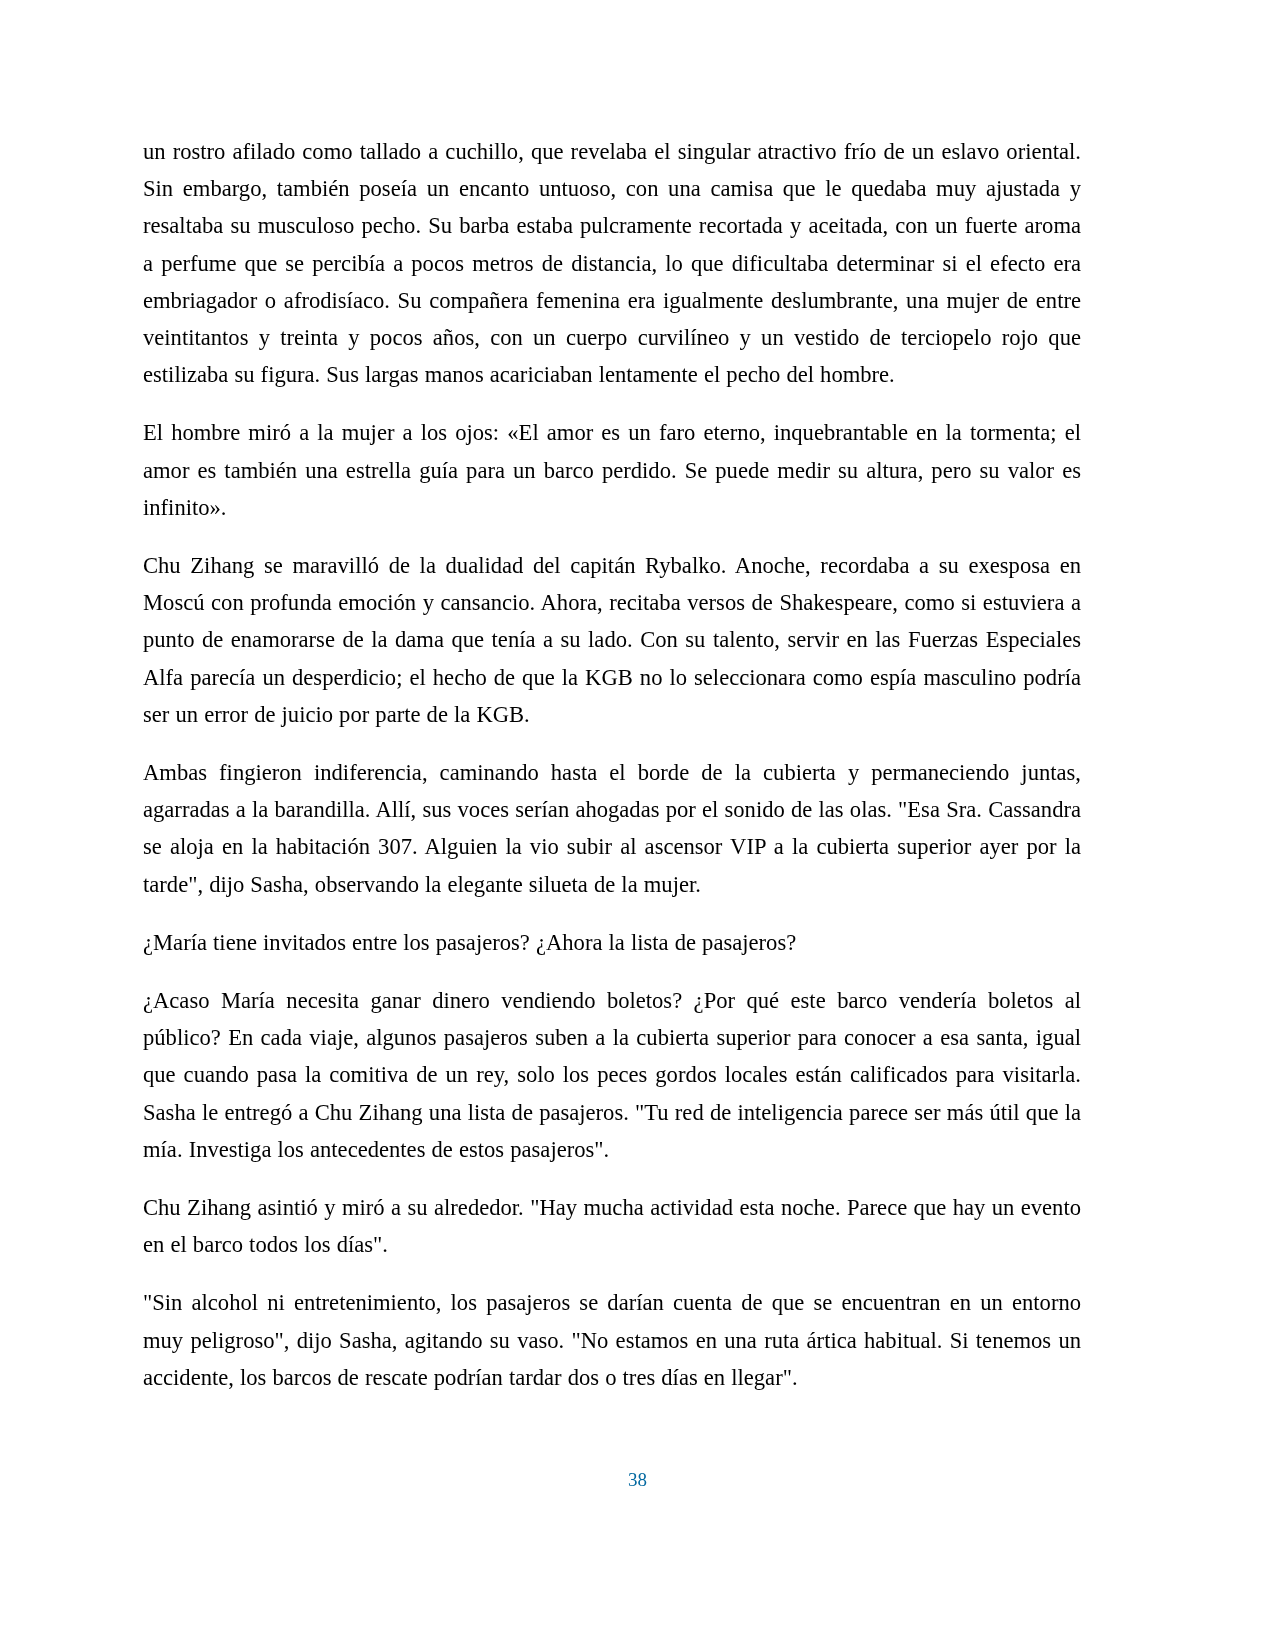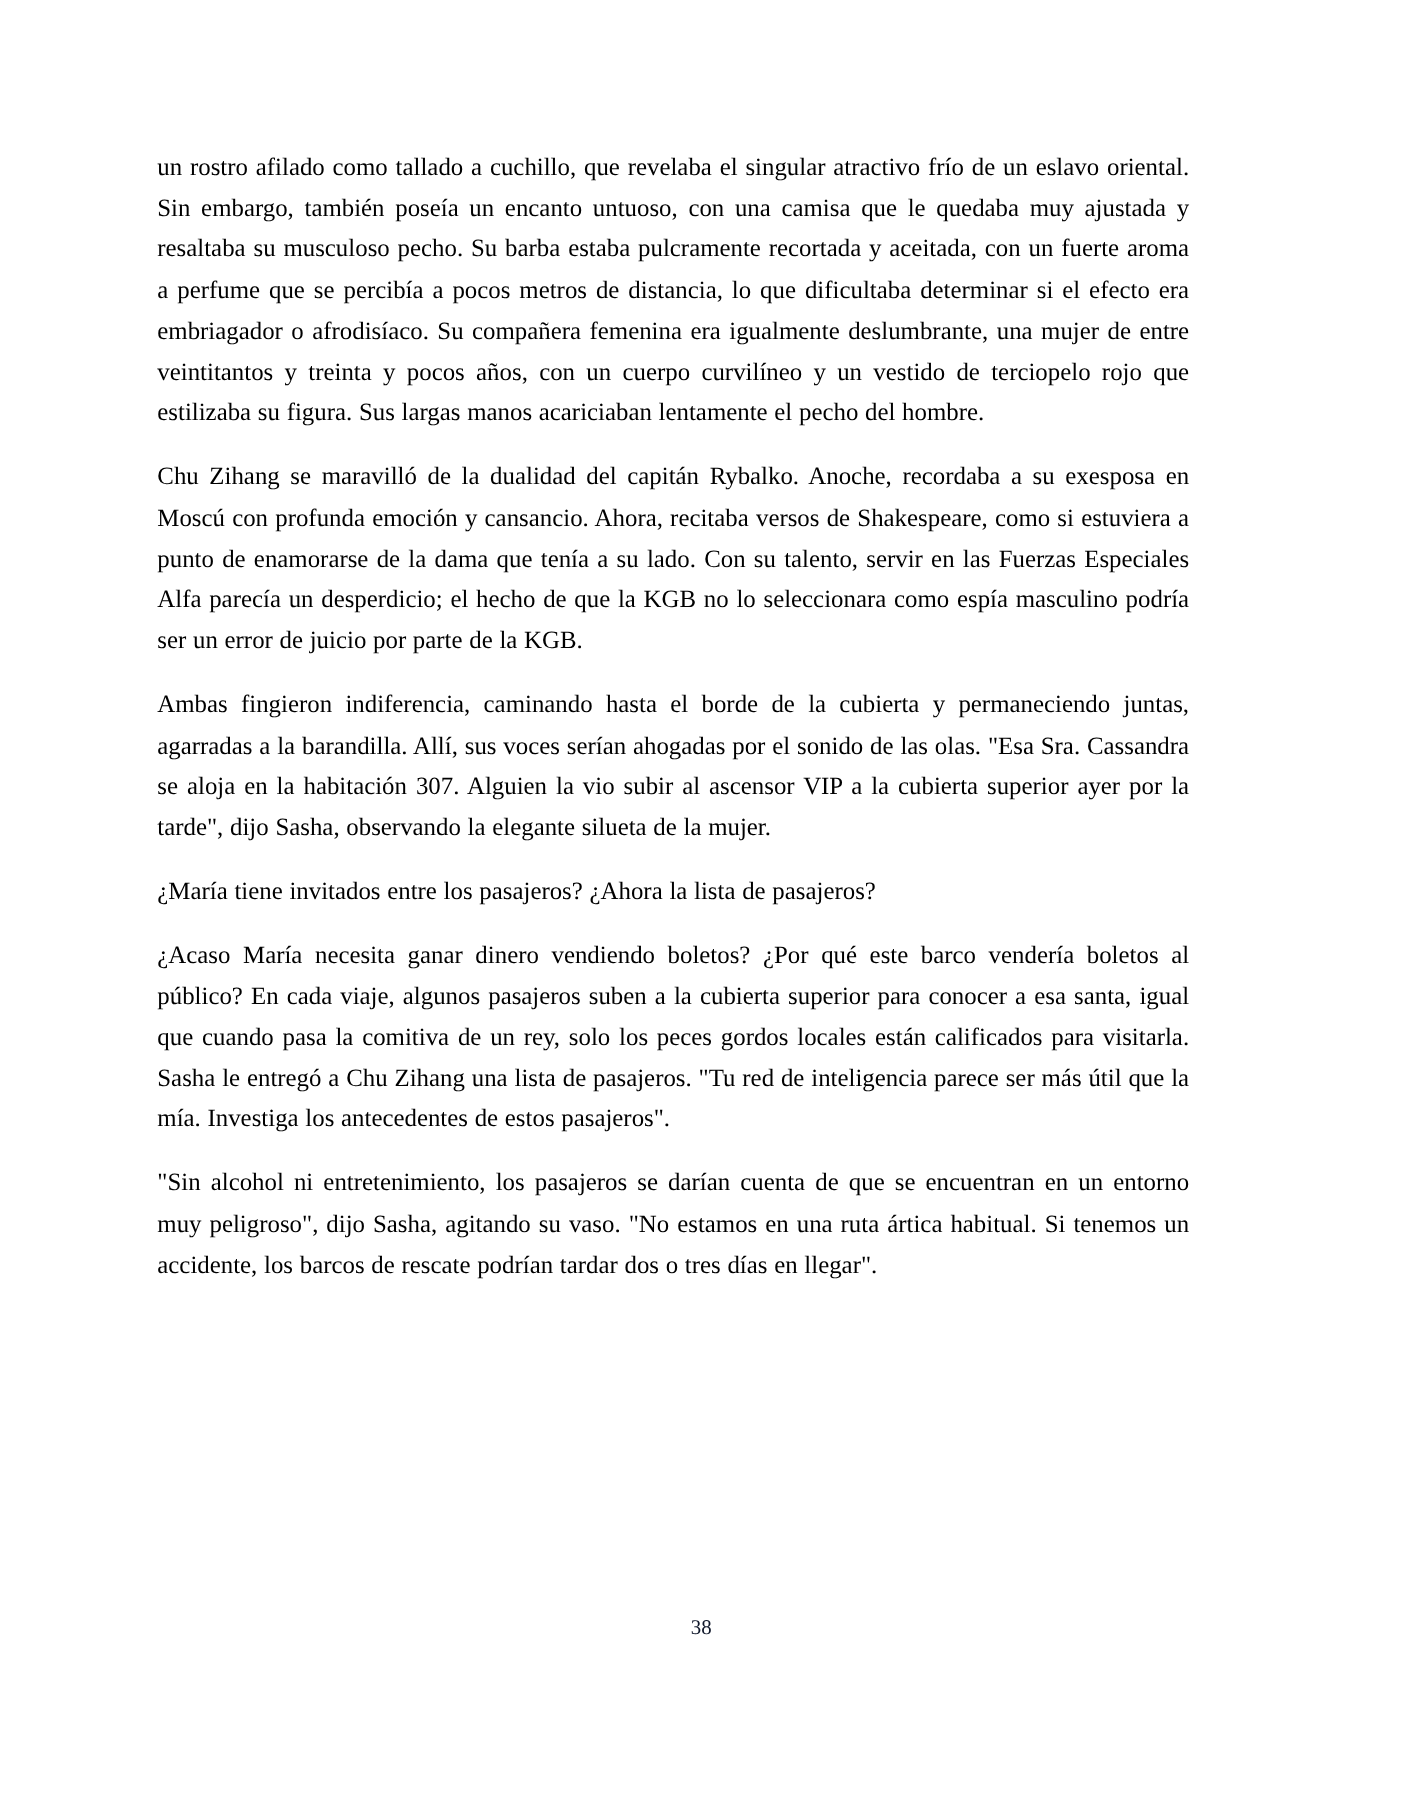--- a/index.html
+++ b/index.html
@@ -45,32 +45,34 @@
   
   .page-number {
     position: absolute;
     left: 0;
     top: 1468px;
     width: 1275px;
     text-align: center;
     font-size: 19px;
     line-height: 24px;
     font-family: "Liberation Serif", "DejaVu Serif", serif;
-    color: #0f172a;
+    color: #0369a1;
   }
 </style>
 </head>
 <body>
 
 <div class="page">
 
   <div class="text-block">
     <p class="para">un rostro afilado como tallado a cuchillo, que revelaba el singular atractivo frío de un eslavo oriental. Sin embargo, también poseía un encanto untuoso, con una camisa que le quedaba muy ajustada y resaltaba su musculoso pecho. Su barba estaba pulcramente recortada y aceitada, con un fuerte aroma a perfume que se percibía a pocos metros de distancia, lo que dificultaba determinar si el efecto era embriagador o afrodisíaco. Su compañera femenina era igualmente deslumbrante, una mujer de entre veintitantos y treinta y pocos años, con un cuerpo curvilíneo y un vestido de terciopelo rojo que estilizaba su figura. Sus largas manos acariciaban lentamente el pecho del hombre.</p>
+    <p class="para">El hombre miró a la mujer a los ojos: «El amor es un faro eterno, inquebrantable en la tormenta; el amor es también una estrella guía para un barco perdido. Se puede medir su altura, pero su valor es infinito».</p>
     <p class="para">Chu Zihang se maravilló de la dualidad del capitán Rybalko. Anoche, recordaba a su exesposa en Moscú con profunda emoción y cansancio. Ahora, recitaba versos de Shakespeare, como si estuviera a punto de enamorarse de la dama que tenía a su lado. Con su talento, servir en las Fuerzas Especiales Alfa parecía un desperdicio; el hecho de que la KGB no lo seleccionara como espía masculino podría ser un error de juicio por parte de la KGB.</p>
     <p class="para">Ambas fingieron indiferencia, caminando hasta el borde de la cubierta y permaneciendo juntas, agarradas a la barandilla. Allí, sus voces serían ahogadas por el sonido de las olas. "Esa Sra. Cassandra se aloja en la habitación 307. Alguien la vio subir al ascensor VIP a la cubierta superior ayer por la tarde", dijo Sasha, observando la elegante silueta de la mujer.</p>
     <p class="para">¿María tiene invitados entre los pasajeros? ¿Ahora la lista de pasajeros?</p>
     <p class="para">¿Acaso María necesita ganar dinero vendiendo boletos? ¿Por qué este barco vendería boletos al público? En cada viaje, algunos pasajeros suben a la cubierta superior para conocer a esa santa, igual que cuando pasa la comitiva de un rey, solo los peces gordos locales están calificados para visitarla. Sasha le entregó a Chu Zihang una lista de pasajeros. "Tu red de inteligencia parece ser más útil que la mía. Investiga los antecedentes de estos pasajeros".</p>
+    <p class="para">Chu Zihang asintió y miró a su alrededor. "Hay mucha actividad esta noche. Parece que hay un evento en el barco todos los días".</p>
     <p class="para">"Sin alcohol ni entretenimiento, los pasajeros se darían cuenta de que se encuentran en un entorno muy peligroso", dijo Sasha, agitando su vaso. "No estamos en una ruta ártica habitual. Si tenemos un accidente, los barcos de rescate podrían tardar dos o tres días en llegar".</p>
   </div>
 
   <div class="page-number">38</div>
 
 </div>
 
 </body></html>

